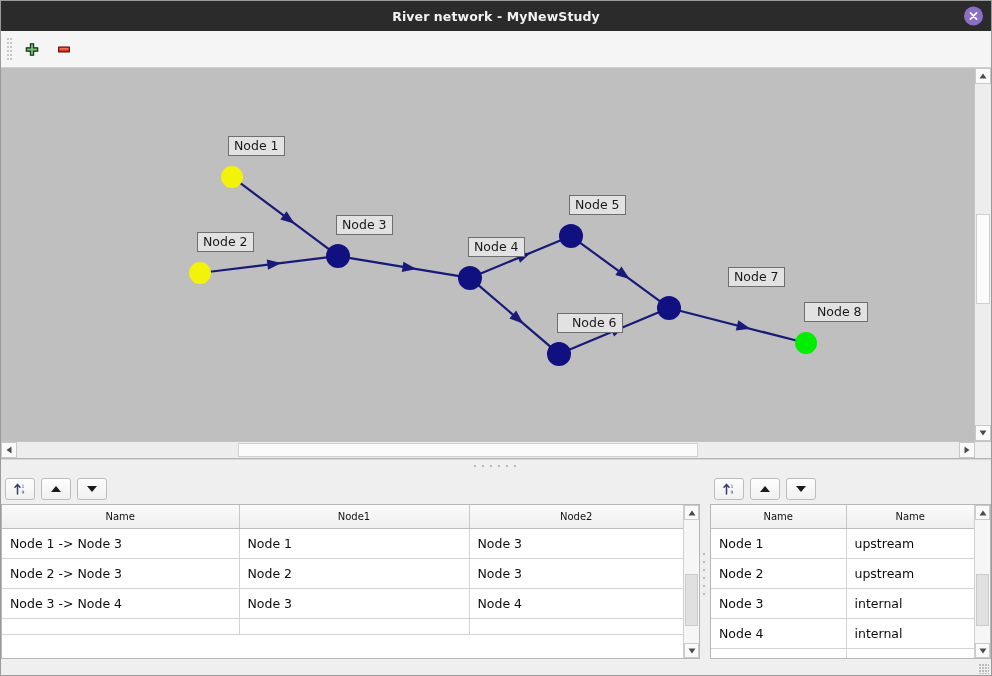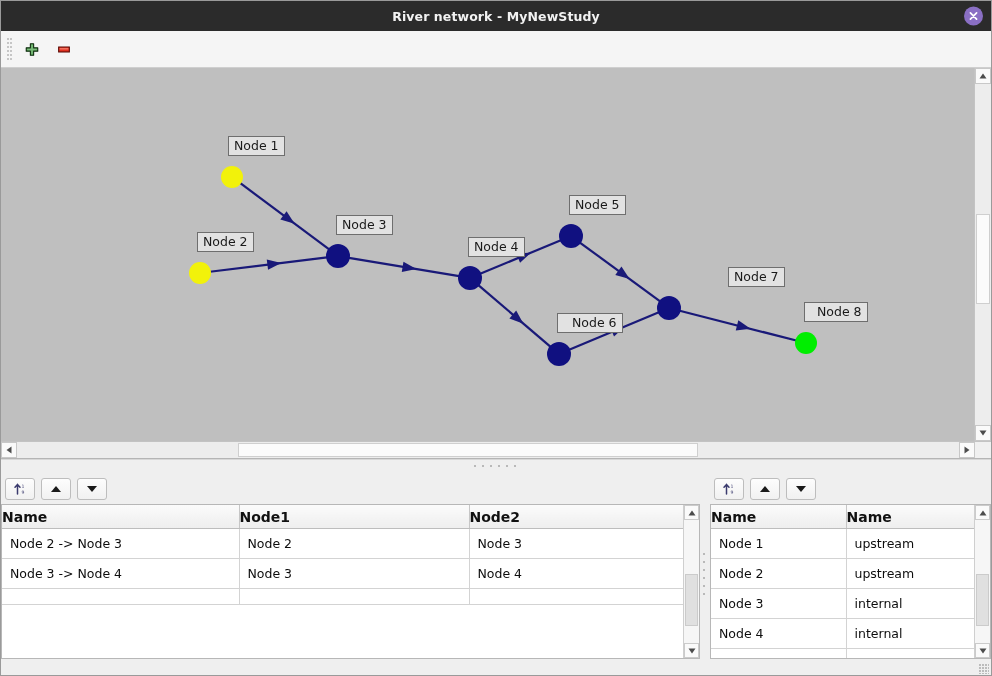--- a/index.html
+++ b/index.html
@@ -283,25 +283,25 @@
   table.grid {
     width: 100%;
     border-collapse: collapse;
     table-layout: fixed;
     font-size: 12.5px;
   }
   table.grid th {
     background: linear-gradient(#fbfbfb, #eeeeee);
     border-right: 1px solid #c6c6c6;
     border-bottom: 1px solid #bdbdbd;
-    font-weight: bold;
-    font-size: 14px;
+    font-weight: normal;
+    font-size: 10px;
     height: 23px;
     color: #111;
-    text-align: left;
+    text-align: center;
     padding: 0;
   }
   table.grid th:last-child { border-right: none; }
   table.grid td {
     border-right: 1px solid #d3d3d3;
     border-bottom: 1px solid #d3d3d3;
     height: 29px;
     padding: 0 0 0 8px;
     color: #0d0d0d;
     background: #ffffff;
@@ -503,20 +503,25 @@
               </colgroup>
             <thead>
                 <tr id="reaches-head">
                   <th>Name</th>
                   <th>Node1</th>
                   <th>Node2</th>
                 </tr>
               </thead>
             <tbody id="reaches-body">
                 <tr>
+                  <td>Node 1 -&gt; Node 3</td>
+                  <td>Node 1</td>
+                  <td>Node 3</td>
+                </tr>
+                <tr>
                   <td>Node 2 -&gt; Node 3</td>
                   <td>Node 2</td>
                   <td>Node 3</td>
                 </tr>
                 <tr>
                   <td>Node 3 -&gt; Node 4</td>
                   <td>Node 3</td>
                   <td>Node 4</td>
                 </tr>
                 <tr>

